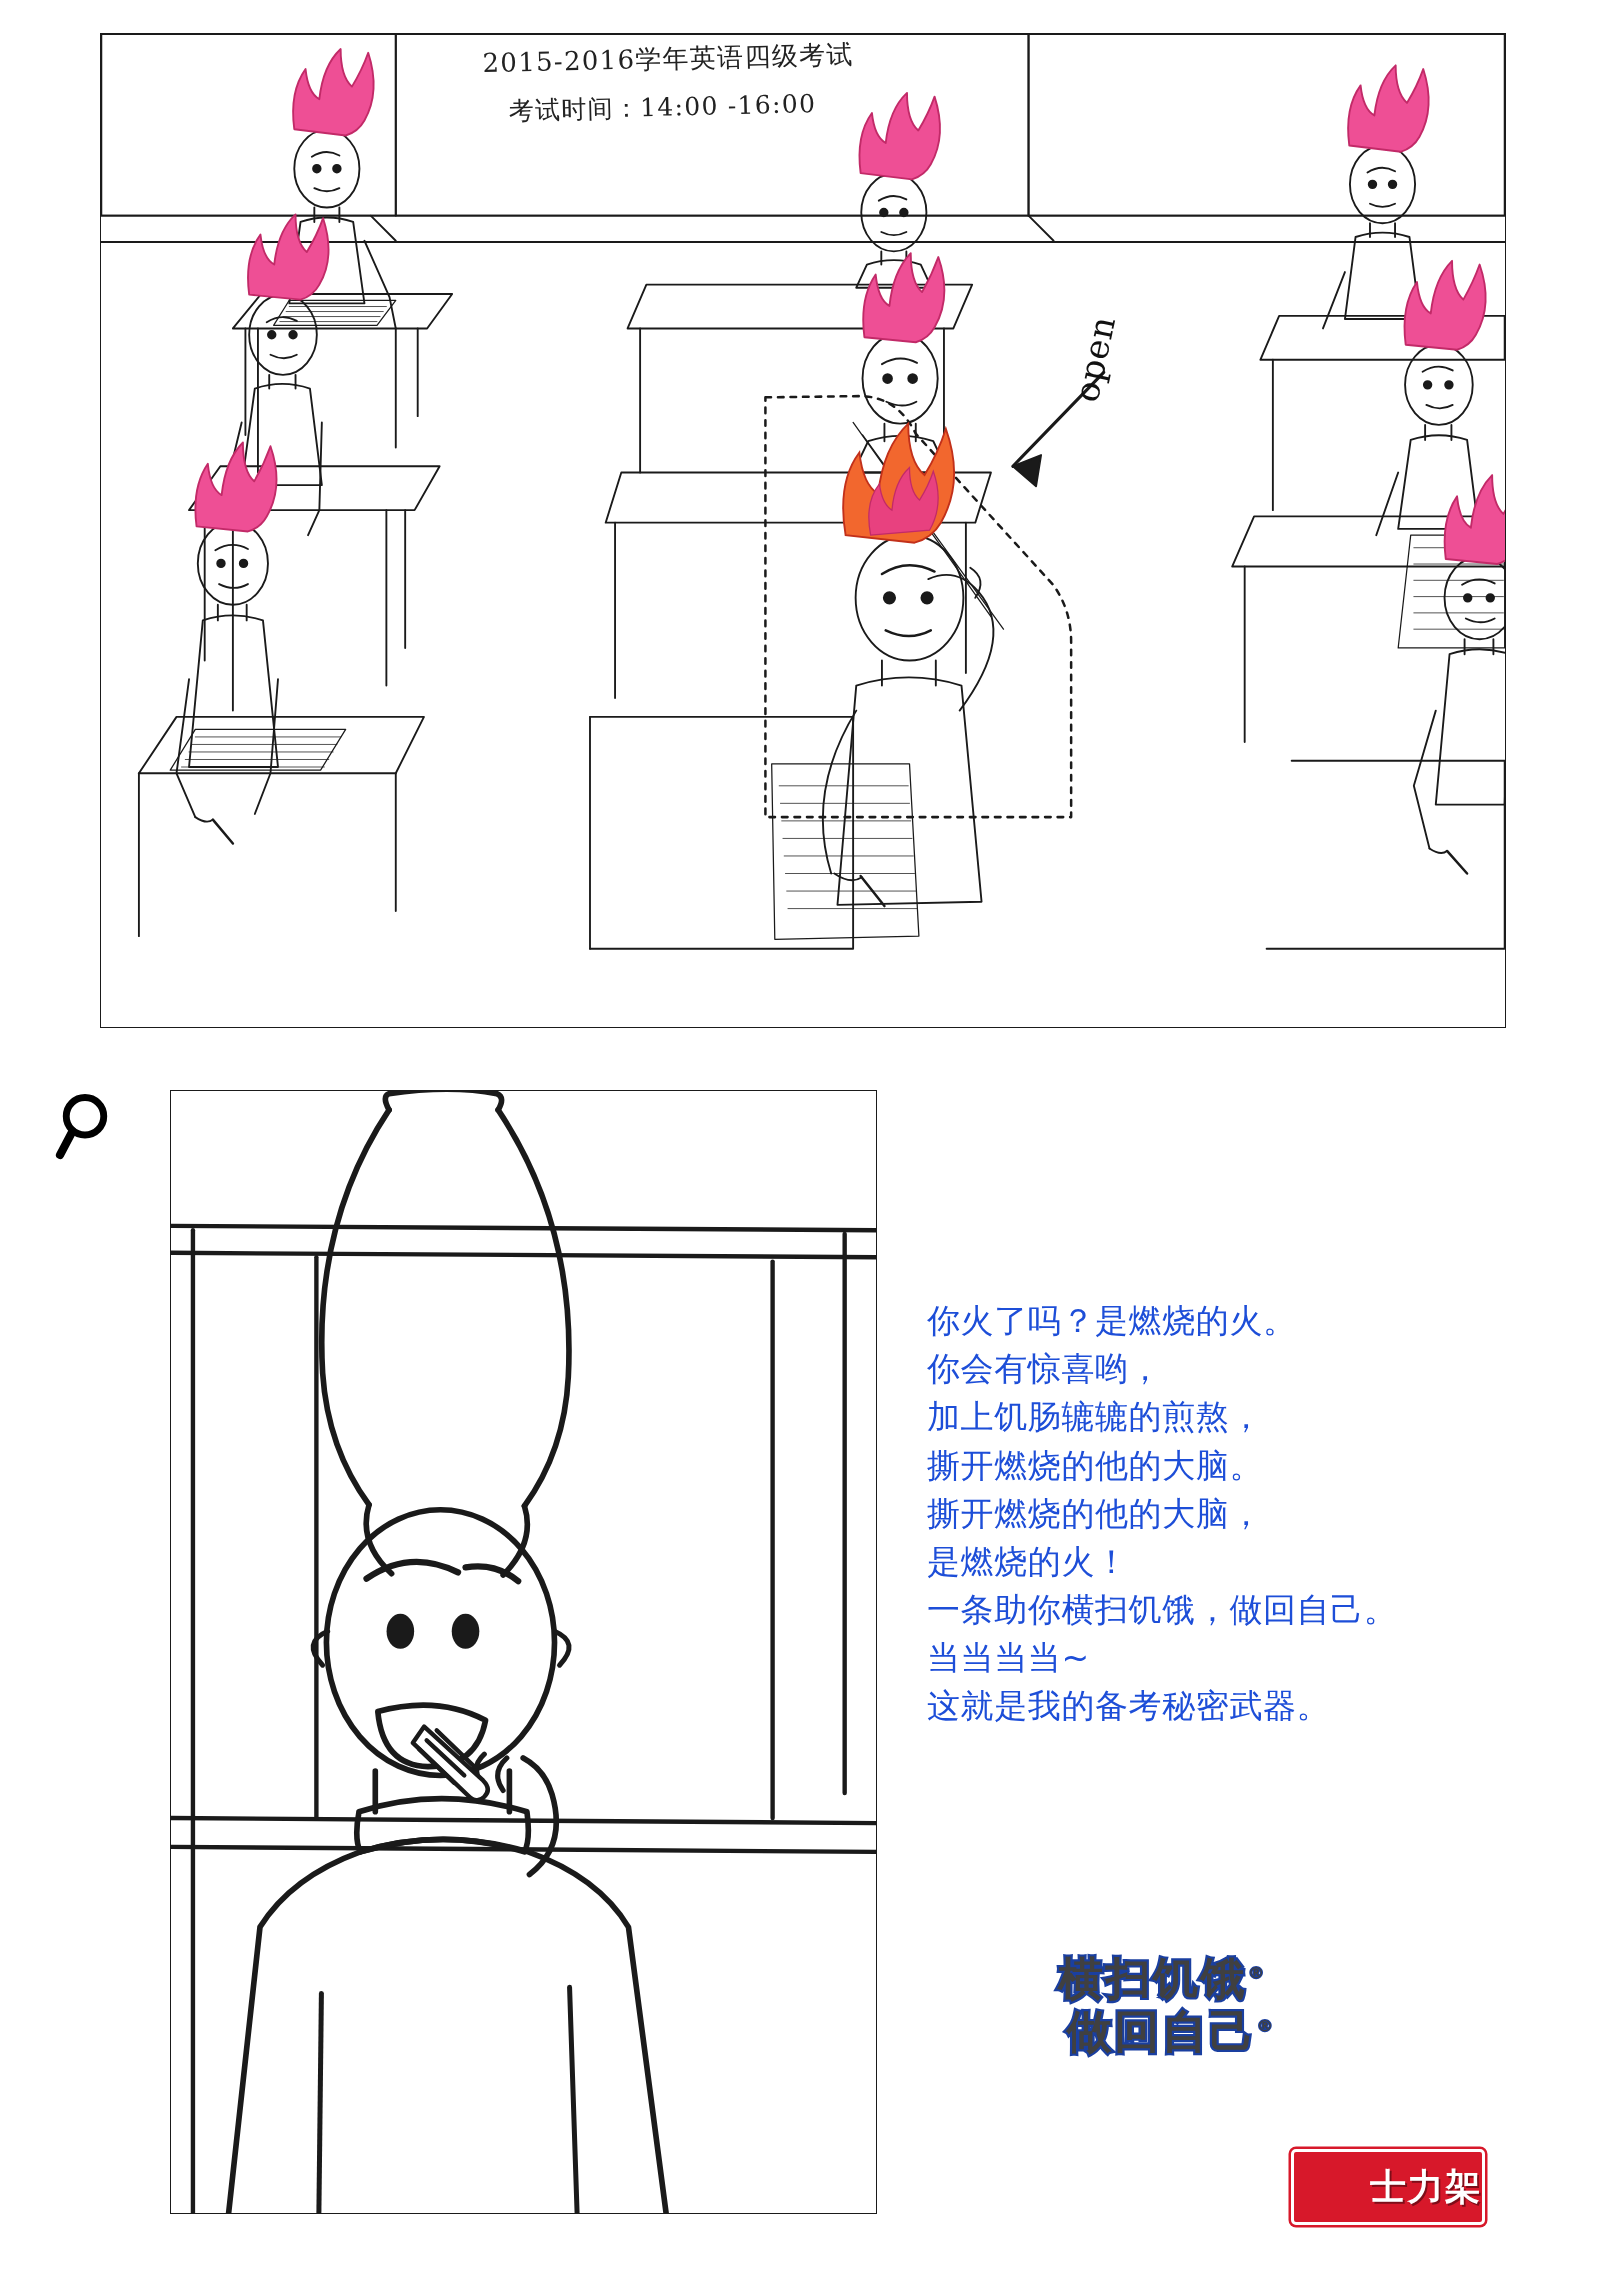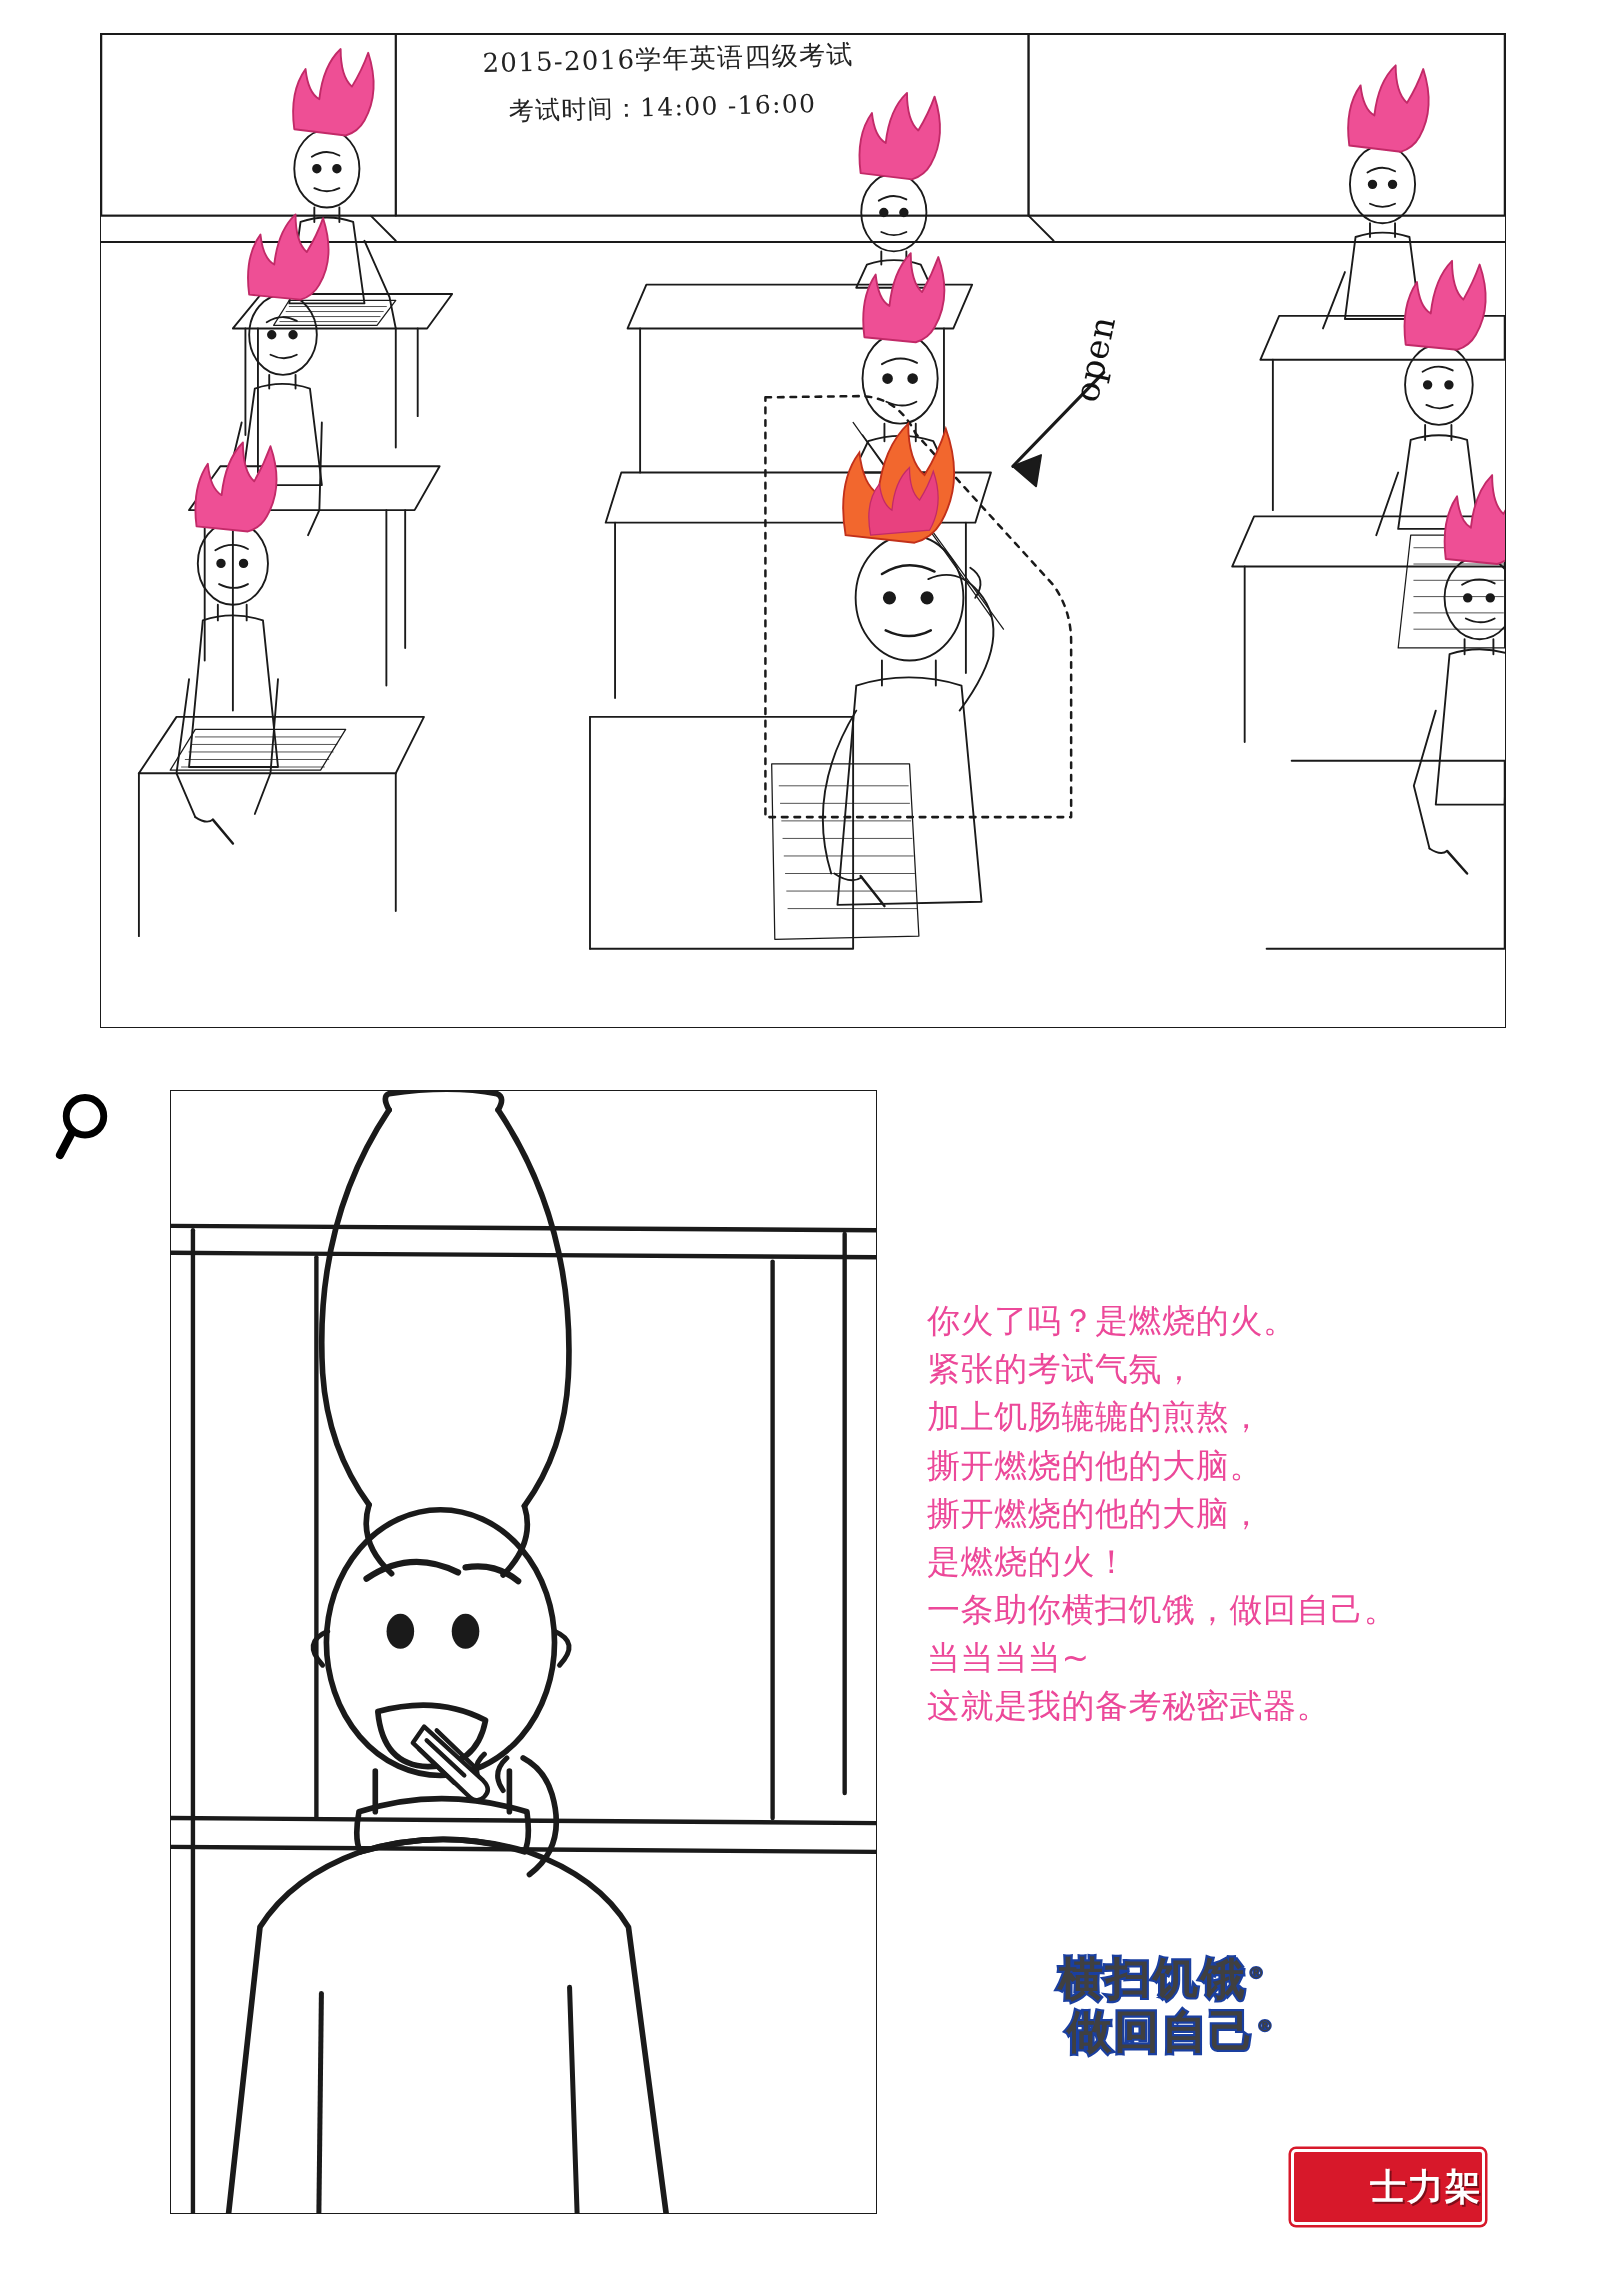--- a/index.html
+++ b/index.html
@@ -33,21 +33,21 @@
 
   
   #zoom-panel{
     position:absolute;left:170px;top:1090px;width:705px;height:1122px;
     border:1.9px solid #1a1a1a;background:#fff;overflow:hidden;
   }
 
   
   #copy-block{
     position:absolute;left:927px;top:1297px;width:577px;
-    font-family:"DejaVu Sans",sans-serif;color:#ec4899;
+    font-family:"DejaVu Sans",sans-serif;color:#1d4ed8;
     font-size:33px;line-height:1.46;letter-spacing:0.6px;
   }
   #copy-block .line{display:block;white-space:nowrap;}
 
   
   #slogan{position:absolute;left:968px;top:1952px;width:389px;text-align:center;}
   #slogan .s-line{
     font-size:45px;font-weight:bold;color:#404040;
     -webkit-text-stroke:4.4px #1a3fa0;paint-order:stroke fill;
     letter-spacing:2.5px;line-height:1.18;position:relative;display:block;
@@ -340,21 +340,21 @@
         <line x1="408" y1="1036" x2="468" y2="1092"></line>
         <line x1="424" y1="1020" x2="484" y2="1078"></line>
         <line x1="396" y1="1050" x2="452" y2="1104"></line>
       </g>
     </g>
   </svg>
 </div>
 
 <div id="copy-block">
   <span class="line">你火了吗？是燃烧的火。</span>
-  <span class="line">紧张的考试气氛，</span>
+  <span class="line">你会有惊喜哟，</span>
   <span class="line">加上饥肠辘辘的煎熬，</span>
   <span class="line">撕开燃烧的他的大脑。</span>
   <span class="line">撕开燃烧的他的大脑，</span>
   <span class="line">是燃烧的火！</span>
   <span class="line">一条助你横扫饥饿，做回自己。</span>
   <span class="line">当当当当~</span>
   <span class="line">这就是我的备考秘密武器。</span>
 </div>
 
 <div id="slogan">

